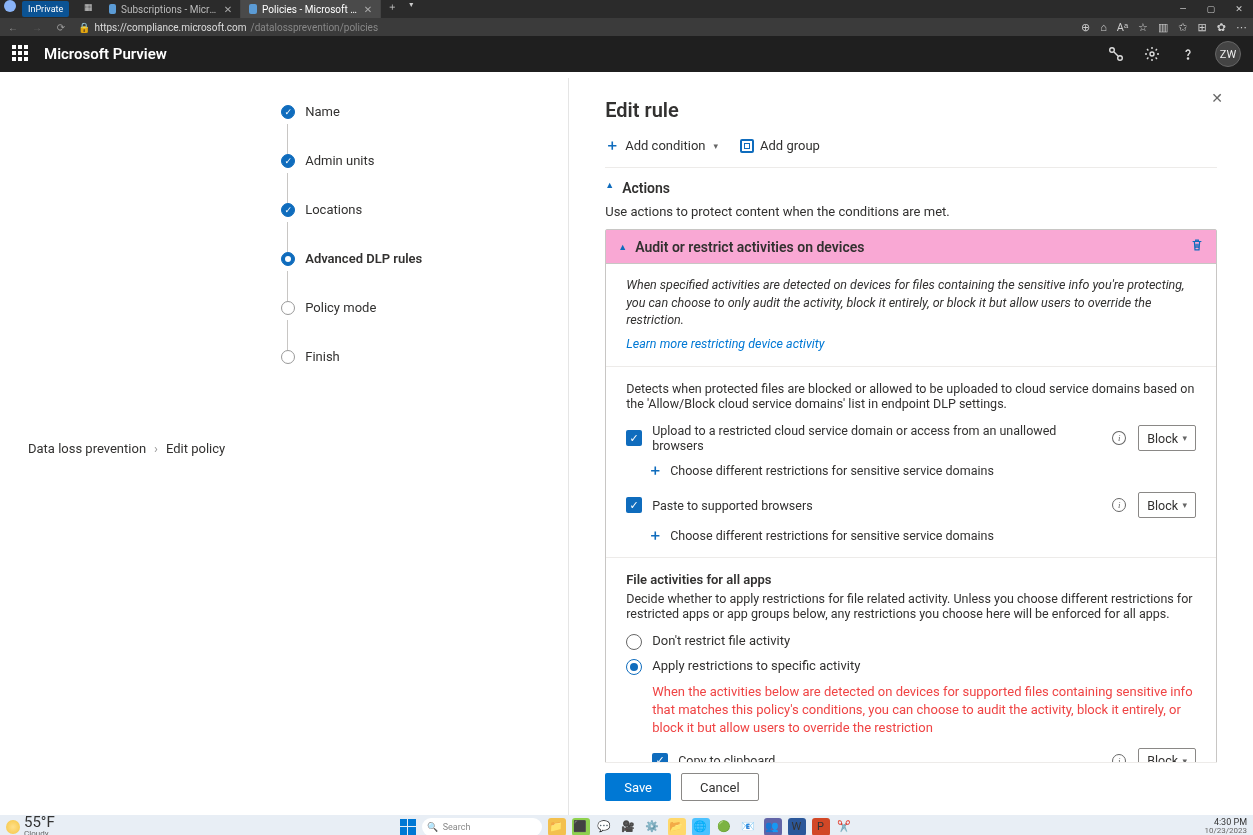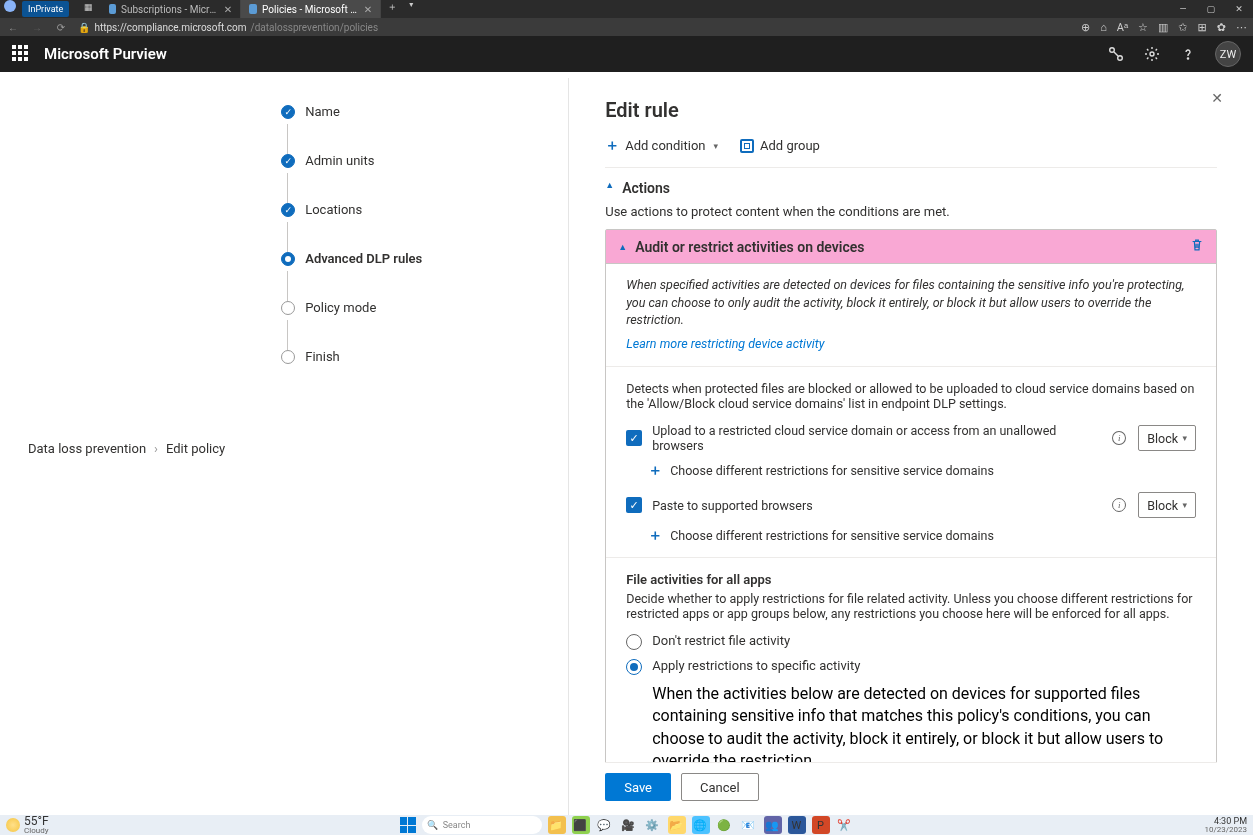--- a/index.html
+++ b/index.html
@@ -220,21 +220,21 @@
   .sub-action {
     display:flex; align-items:center; gap:8px; margin: 6px 0 14px 22px;
     color:#323130; cursor:pointer; font-size:12.5px;
   }
 
   .radio-row { display:flex; align-items:flex-start; gap:10px; margin-bottom:8px; }
   .radio { width:16px; height:16px; border:1px solid #666; border-radius:50%; display:inline-flex; align-items:center; justify-content:center; flex-shrink:0; margin-top:1px; cursor:pointer;}
   .radio.selected { border-color: var(--ms-accent);}
   .radio.selected::after { content:""; width:8px; height:8px; background:var(--ms-accent); border-radius:50%; }
   .radio-label { font-size:13px; }
-  .radio-sub { font-size:16px; color:#000000; margin: 4px 0 10px 26px; line-height:1.4; }
+  .radio-sub { font-size:13px; color:#ef4444; margin: 4px 0 10px 26px; line-height:1.4; }
 
   .nested {
     margin-left: 26px;
   }
   .nested .row .check-area { flex: 0 0 474px; }
 
   .footer {
     position: sticky; bottom: 0; left: 0; right: 0;
     background:#fff; border-top:1px solid var(--ms-gray-light);
     padding: 10px 0 14px; display:flex; gap:10px;
@@ -254,21 +254,21 @@
 
   
   .taskbar {
     height: 26px; background: #e8eef5;
     display:flex; align-items:center; padding: 0 6px; gap:6px;
     font-size:10px; color:#333;
   }
   .weather { display:flex; align-items:center; gap:4px; margin-right:auto; }
   .weather-icon { width:14px; height:14px; background: radial-gradient(#ffe08a, #f5c542); border-radius:50%; position:relative;}
   .weather-text { display:flex; flex-direction:column; line-height:1;}
-  .weather-text .t1{font-size:12px;}
+  .weather-text .t1{font-size:15px;}
   .weather-text .t2{font-size:8px; color:#666;}
   .taskbar-center { position:absolute; left:50%; transform:translateX(-50%); display:flex; align-items:center; gap:6px;}
   .start-btn { width:16px; height:16px; display:grid; grid-template:1fr 1fr/1fr 1fr; gap:1px;}
   .start-btn span:nth-child(1){background:#0078d4;}
   .start-btn span:nth-child(2){background:#0078d4;}
   .start-btn span:nth-child(3){background:#0078d4;}
   .start-btn span:nth-child(4){background:#0078d4;}
   .search-box { height:18px; width:120px; background:#fff; border-radius:10px; display:flex; align-items:center; gap:4px; padding:0 6px; font-size:9px; color:#888;}
   .task-icon { width:18px; height:18px; border-radius:3px; display:flex; align-items:center; justify-content:center; font-size:11px;}
   .clock { margin-left:auto; text-align:right; line-height:1; }

